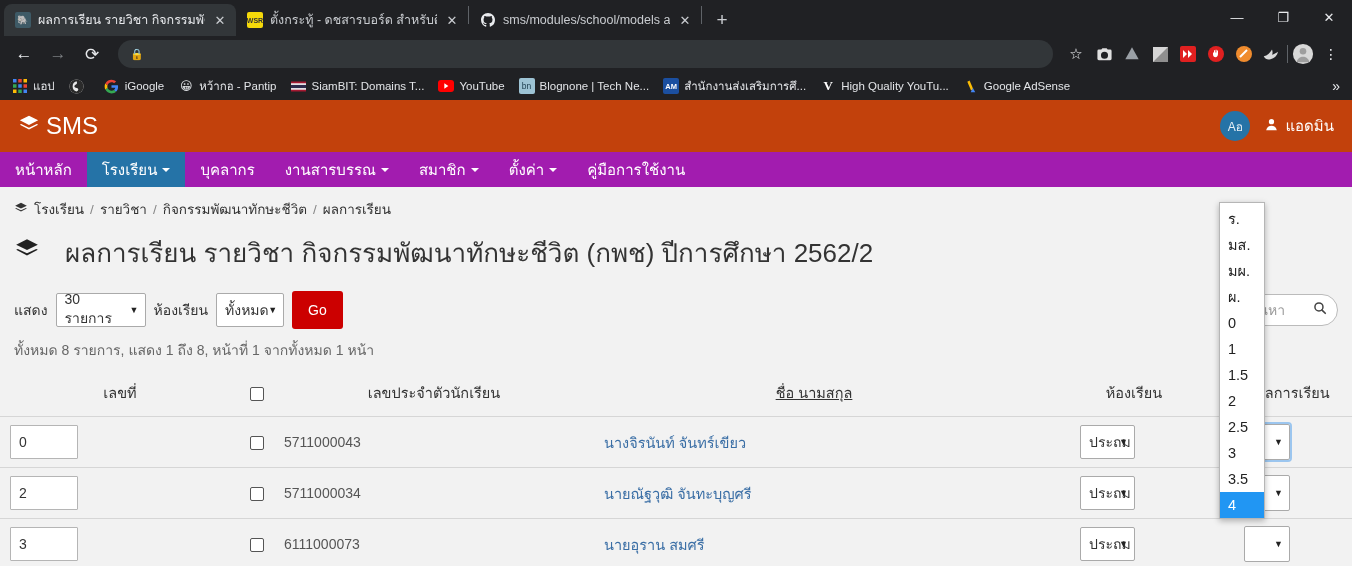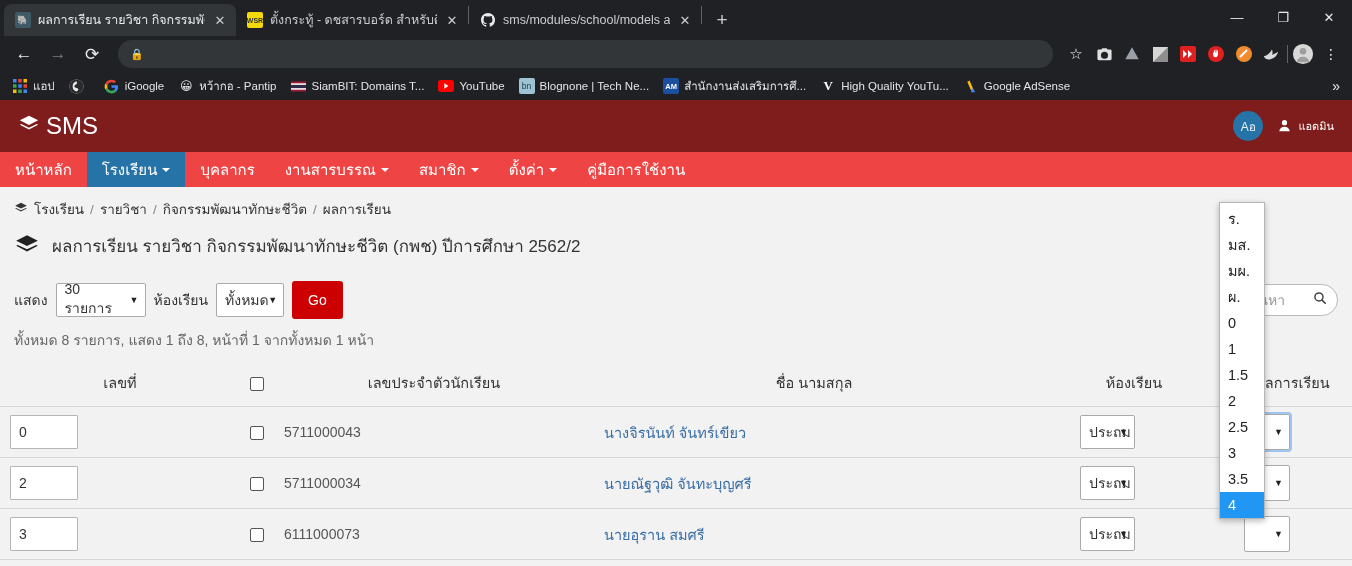--- a/index.html
+++ b/index.html
@@ -43,36 +43,36 @@
   .omnibox .url b { color:#e8eaed; font-weight:400; }
   .ext { width:26px; height:26px; display:flex; align-items:center; justify-content:center; flex:0 0 26px;}
 
   .bookmarks { height:28px; display:flex; align-items:center; padding:0 6px; gap:2px; overflow:hidden;}
   .bm { display:flex; align-items:center; gap:5px; padding:3px 6px; border-radius:4px; font-size:11.5px; color:#e2e4e7; white-space:nowrap; }
   .bm .bi { width:16px; height:16px; flex:0 0 16px; display:flex; align-items:center; justify-content:center; font-size:9px; border-radius:2px; overflow:hidden;}
   .bmchev { margin-left:auto; color:#e8eaed; font-size:14px; padding-right:6px; }
 
   
   .app { position:relative; height:100%; background:#f2f2f2; }
-  .navbar-top { background:#7f1d1d; height:52px; display:flex; align-items:center; padding:0 18px; position:relative; }
+  .navbar-top { background:#c2410c; height:52px; display:flex; align-items:center; padding:0 18px; position:relative; }
   .brand { display:flex; align-items:center; gap:6px; color:#fff; font-size:24px; }
   .brand .bi { font-size:21px; }
   .navright { margin-left:auto; display:flex; align-items:center; gap:14px; color:#fff; font-size:15px; }
   .langcircle { width:30px; height:30px; border-radius:50%; background:#2573a7; display:flex; align-items:center; justify-content:center; font-size:12px; color:#e7f0f7; }
-  .userchip { display:flex; align-items:center; gap:6px; font-size:11px; }
-
-  .navbar-main { background:#ef4444; height:36px; display:flex; align-items:stretch; border-bottom:1px solid #f2f2f2;}
+  .userchip { display:flex; align-items:center; gap:6px; font-size:15px; }
+
+  .navbar-main { background:#a21caf; height:36px; display:flex; align-items:stretch; border-bottom:1px solid #f2f2f2;}
   .navitem { display:flex; align-items:center; padding:0 15px; color:#fff; font-size:15px; white-space:nowrap; }
   .navitem.active { background:#2573a7; }
   .caret { border-left:4px solid transparent; border-right:4px solid transparent; border-top:4px solid #fff; margin-left:5px; display:inline-block;}
 
   .breadcrumb { padding:10px 14px 4px; font-size:13.5px; color:#333; display:flex; align-items:center; gap:6px;}
   .breadcrumb .sep { color:#888; }
 
-  .pagetitle { padding:8px 14px 14px; font-size:17px; color:#333; display:flex; gap:12px; }
+  .pagetitle { padding:8px 14px 14px; font-size:26px; color:#333; display:flex; align-items:center; gap:25px; }
 
   .toolsrow { display:flex; align-items:center; gap:8px; padding:4px 14px 8px; position:relative;}
   .lbl { font-size:14px; color:#333; }
   select.sel, .fakesel {
     font-family:"Liberation Sans",sans-serif; font-size:14px; color:#333;
     background:#fff; border:1px solid #aaa; height:34px; padding:0 22px 0 8px;
     border-radius:2px; -webkit-appearance:none; appearance:none; position:relative;
   }
   .selwrap { position:relative; display:inline-flex; align-items:center;}
   .selwrap .arrow { position:absolute; right:7px; pointer-events:none; font-size:9px; color:#222; }
@@ -409,21 +409,21 @@
   </div>
 
   <div class="summary">ทั้งหมด 8 รายการ, แสดง 1 ถึง 8, หน้าที่ 1 จากทั้งหมด 1 หน้า</div>
 
   <table class="grid">
     <thead>
       <tr>
         <th style="width:240px;">เลขที่</th>
         <th style="width:22px;"><span class="chk"></span></th>
         <th style="width:320px;">เลขประจำตัวนักเรียน</th>
-        <th style="width:440px;">ชื่อ นามสกุล</th>
+        <th style="width:440px;text-decoration:underline;">ชื่อ นามสกุล</th>
         <th style="width:200px;">ห้องเรียน</th>
         <th>ผลการเรียน</th>
       </tr>
     </thead>
     <tbody>
       <tr>
         <td><input class="numinput" value="0" style=""></td>
         <td><span class="chk"></span></td>
         <td class="sid">5711000043</td>
         <td class="sname">นางจิรนันท์ จันทร์เขียว</td>

